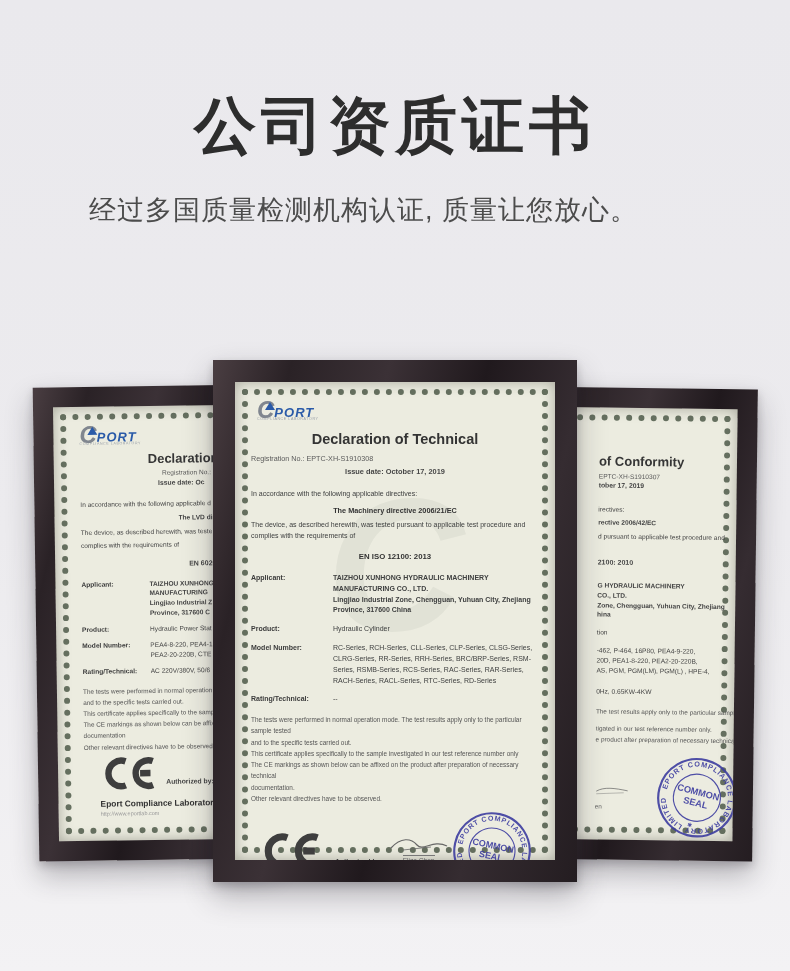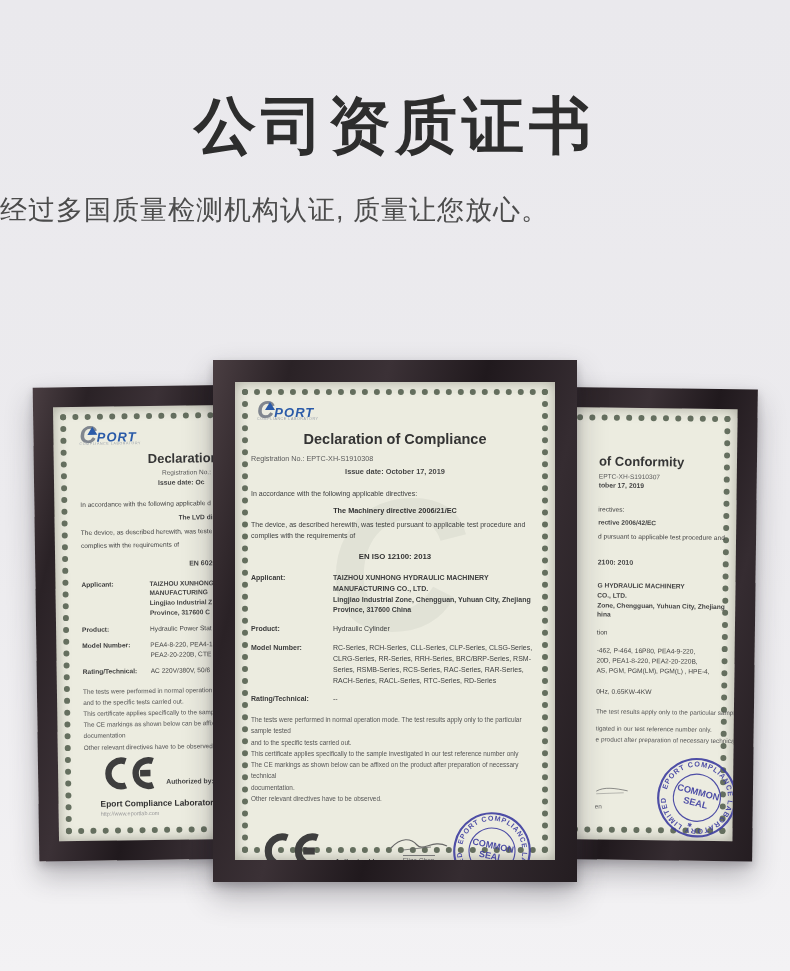--- a/index.html
+++ b/index.html
@@ -1,21 +1,21 @@
 <!DOCTYPE html>
 <html><head>
 <meta charset="utf-8">
 <style>
   html,body{margin:0;padding:0;}
   .page{position:relative;width:790px;height:971px;overflow:hidden;
     background:linear-gradient(180deg,#eae9ed 0%,#ecebee 55%,#f3f2f4 100%);
     font-family:"Liberation Sans", sans-serif;}
   .hd-title{position:absolute;top:84px;left:0;width:790px;text-align:center;margin:0;
     font-size:62px;font-weight:bold;color:#2d2d2d;letter-spacing:5px;}
-  .hd-sub{position:absolute;top:192px;left:0;width:638px;text-align:left;margin:0;
+  .hd-sub{position:absolute;top:192px;left:0;width:638px;text-align:right;margin:0;
     font-size:27px;color:#4c4c4c;letter-spacing:1px;}
   
   .cert{position:absolute;box-sizing:border-box;
     background:linear-gradient(104deg,#4a3e42 0%,#2a2226 16%,#3b3136 36%,#20191d 56%,#352c31 76%,#241d21 100%);
     box-shadow:0 14px 28px rgba(40,35,45,.30), 0 4px 8px rgba(40,35,45,.22);}
   .cert-left{left:36px;top:386px;width:232px;height:474px;z-index:1;transform:rotate(-0.8deg);}
   .cert-center{left:213px;top:360px;width:364px;height:522px;z-index:2;}
   .cert-right{left:523px;top:388px;width:232px;height:472px;z-index:1;transform:rotate(0.7deg);}
   .paper{position:absolute;inset:20px;background:#ecece0;overflow:hidden;
     box-shadow:inset 0 0 14px rgba(40,40,30,.35);}
@@ -204,21 +204,21 @@
       <div class="wmark">C</div>
       <div class="content">
         <div class="eplogo" style="margin-left:6px;">
           <span class="lg-row">
               <span class="lg-c">C</span>
               <span class="lg-tri"></span>
               <span class="lg-port">PORT</span>
             </span>
           <div class="lg-sub">COMPLIANCE LABORATORY</div>
         </div>
-        <div class="c-title">Declaration of Compliance</div>
+        <div class="c-title">Declaration of Technical</div>
         <div class="c-reg">Registration No.: EPTC-XH-S1910308</div>
         <div class="c-issue">Issue date: October 17, 2019</div>
         <div class="c-acc">In accordance with the following applicable directives:</div>
         <div class="c-dir">The Machinery directive 2006/21/EC</div>
         <div class="c-dev">The device, as described herewith, was tested pursuant to applicable test procedure and</div>
         <div>complies with the requirements of</div>
         <div class="c-std">EN ISO 12100: 2013</div>
         <div class="row" style="margin-top:10px;">
           <span class="lbl">Applicant:</span>
           <span class="val">

